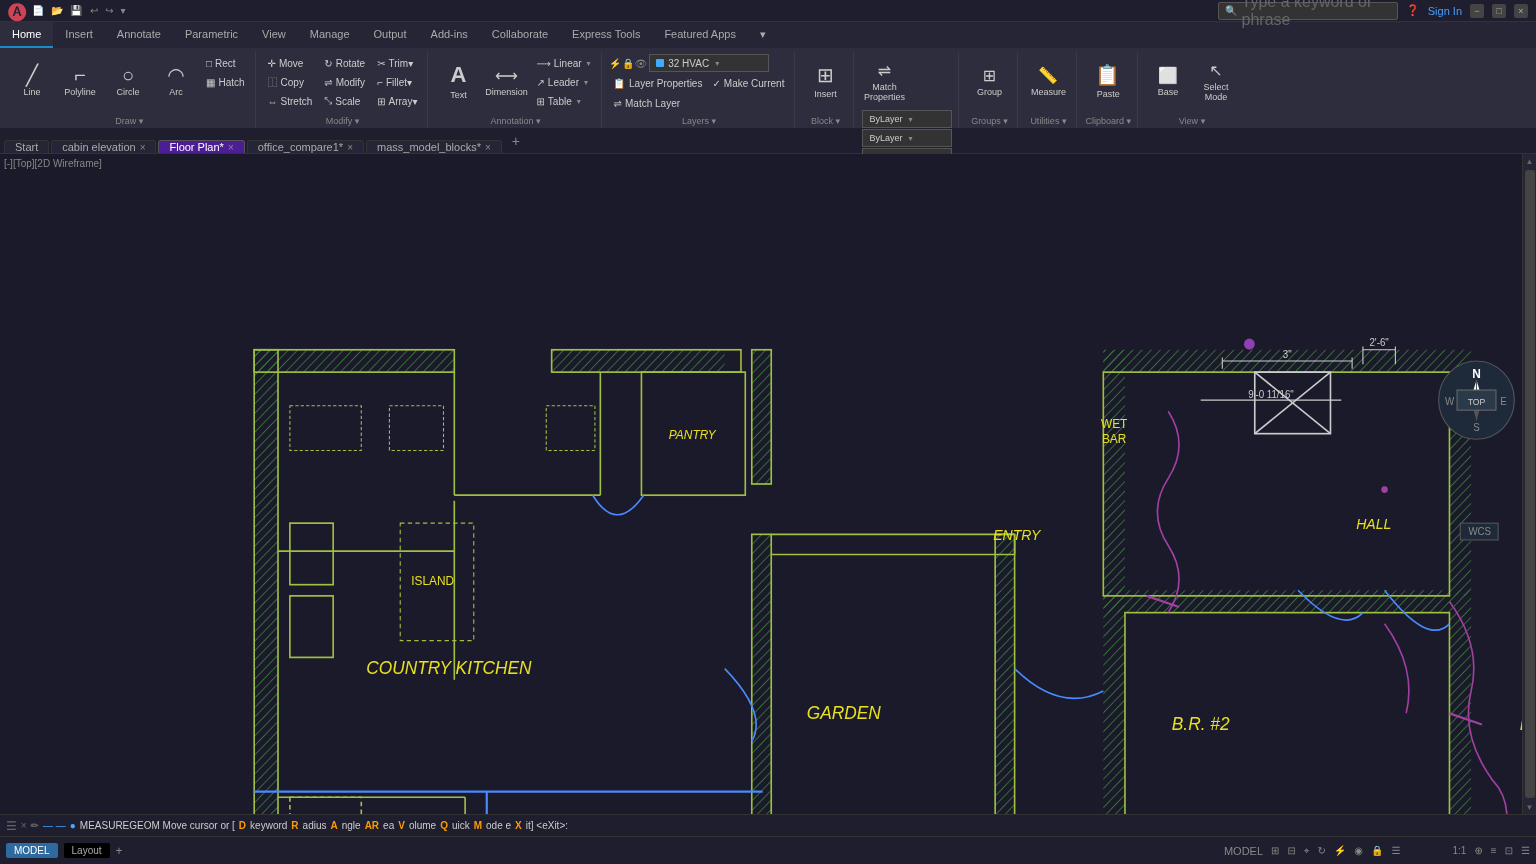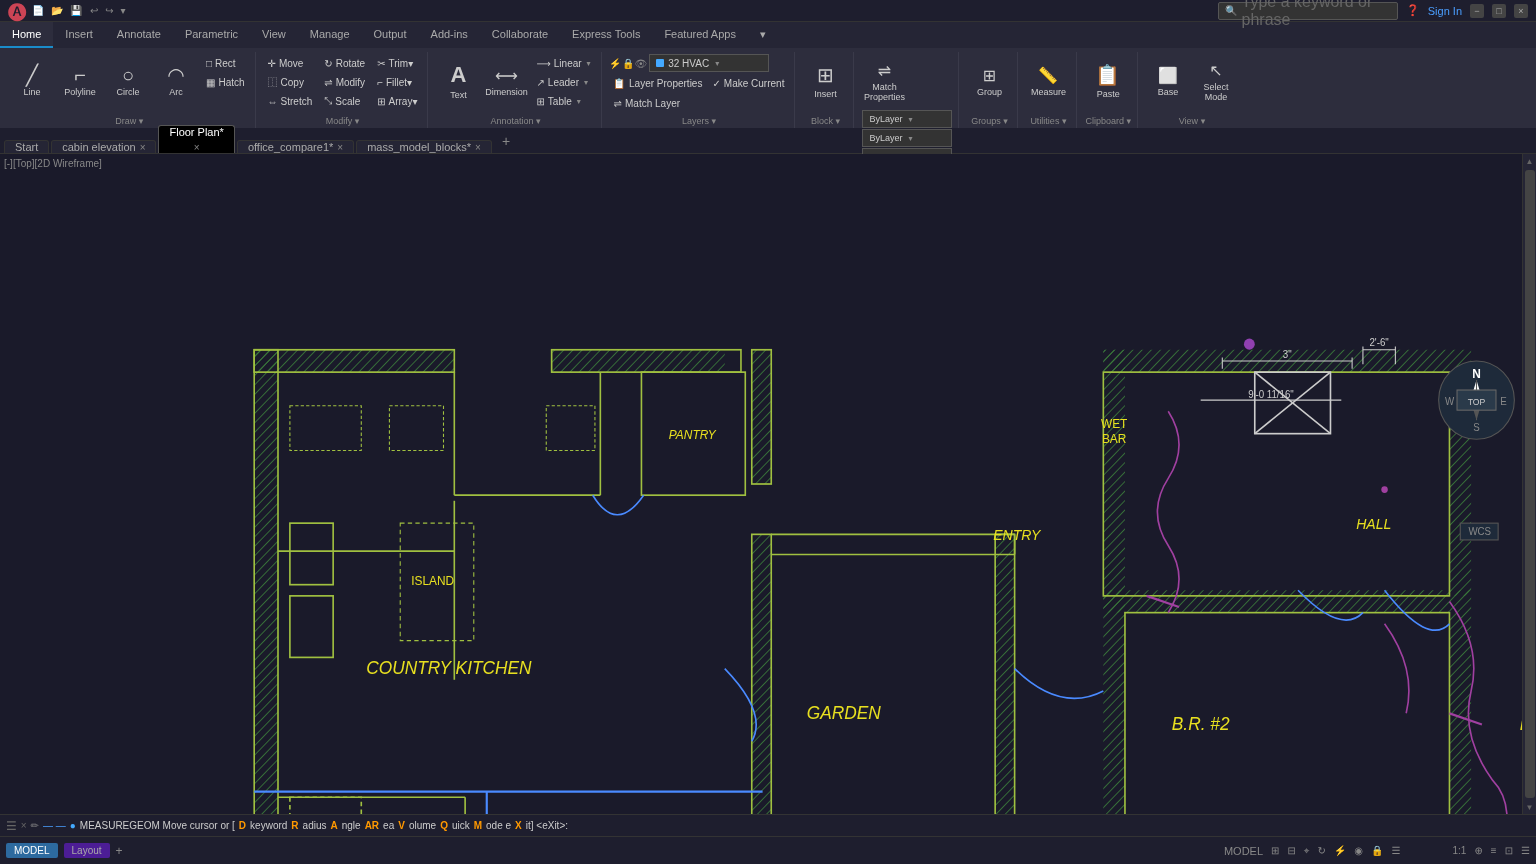--- a/index.html
+++ b/index.html
@@ -113,21 +113,21 @@
       cursor: pointer;
       background: #252535;
       border: 1px solid #333;
       border-bottom: none;
       margin-right: 2px;
       border-radius: 3px 3px 0 0;
       display: flex;
       align-items: center;
       gap: 4px;
     }
-    .doc-tab.active { background: #000000; color: #fff; border-color: #555; flex-direction: column; }
+    .doc-tab.active { background: #4c1d95; color: #fff; border-color: #555; }
     .doc-tab .close-x { color: #888; font-size: 10px; }
     .doc-tab-add { padding: 4px 8px; color: #888; cursor: pointer; font-size: 14px; }
 
     
     #main-area {
       display: flex;
       height: calc(864px - 22px - 22px - 80px - 26px - 26px - 28px);
       position: relative;
     }
 
@@ -170,21 +170,21 @@
     #status-bar .model-btn {
       padding: 2px 8px;
       background: #2d6a9f;
       color: #fff;
       border-radius: 2px;
       cursor: pointer;
       font-size: 10px;
     }
     #status-bar .layout-btn {
       padding: 2px 8px;
-      background: #4c1d95;
+      background: #000000;
       color: #aaa;
       border-radius: 2px;
       cursor: pointer;
       font-size: 10px;
     }
     #status-bar .add-btn {
       color: #888;
       cursor: pointer;
       font-size: 12px;
     }

